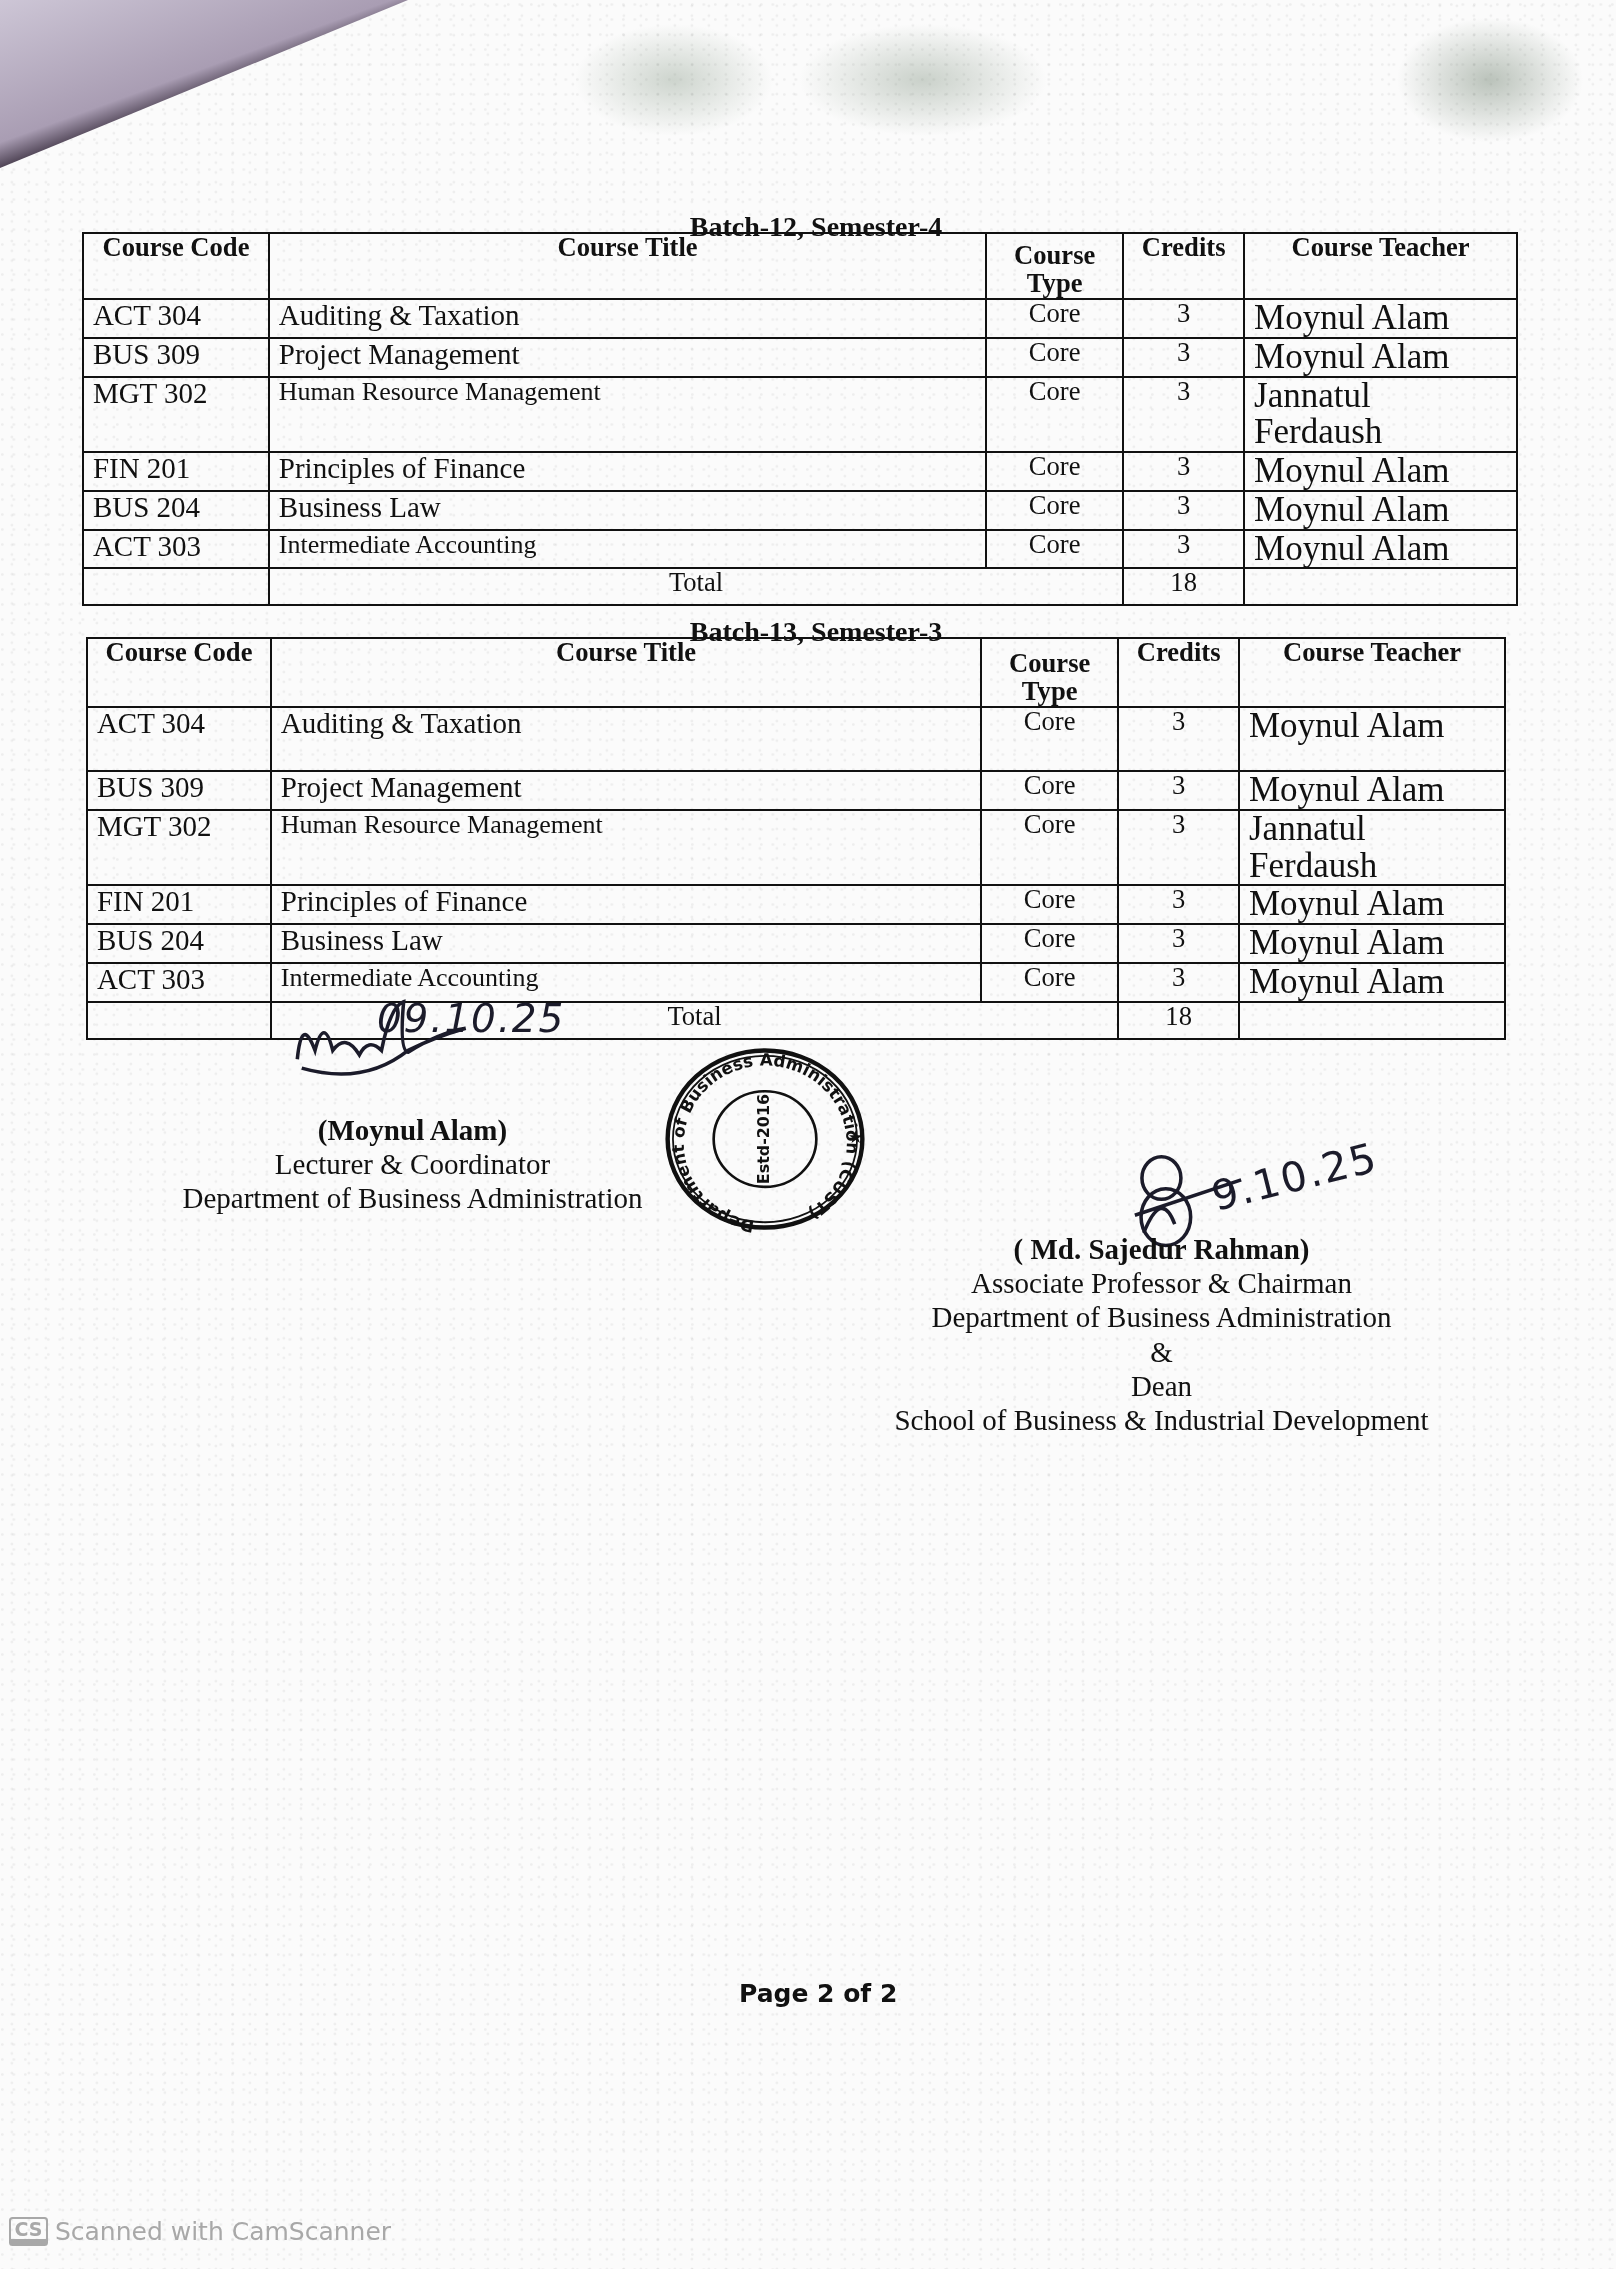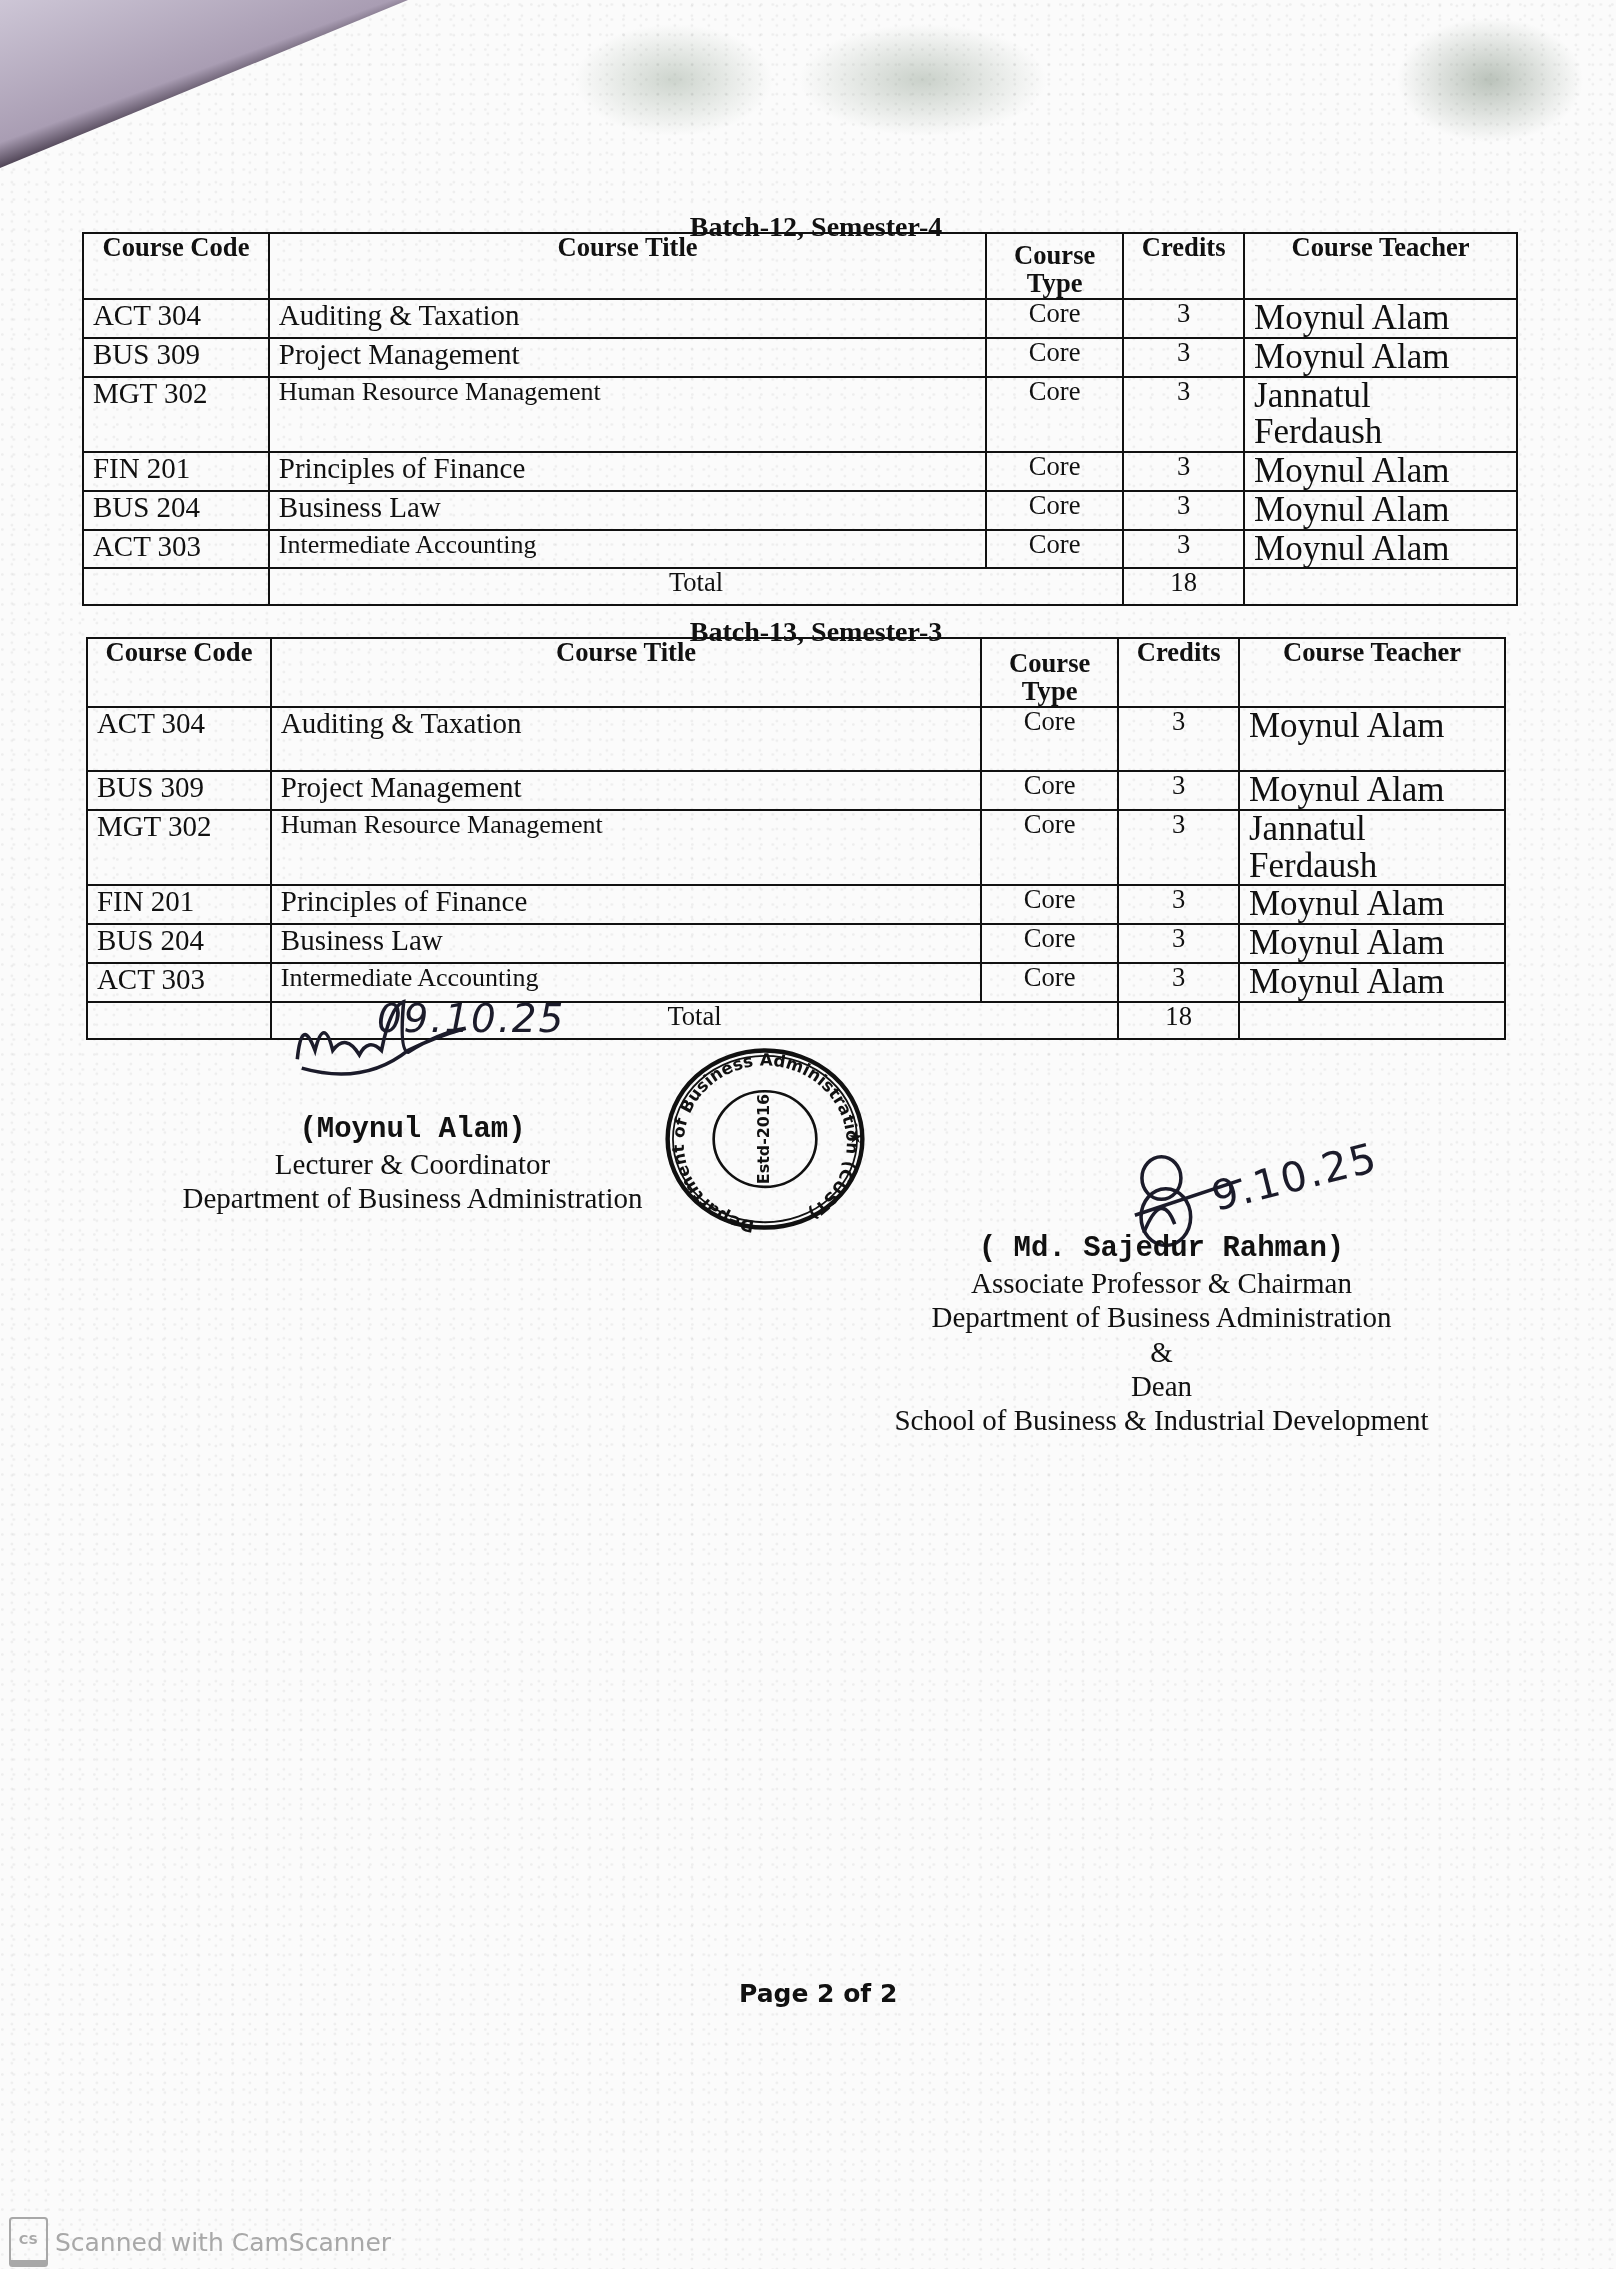--- a/index.html
+++ b/index.html
@@ -37,39 +37,39 @@
   }
   table.course td, table.course th {
     border:2.7px solid #111; padding:0 8.9px; line-height:1.05; vertical-align:top;
   }
   table.course th { font-weight:bold; font-size:26.6px; text-align:center; }
   td.code { white-space:nowrap; }
   td.type, td.credits { text-align:center; font-size:26.6px;margin-top:21px; }
   td.teacher { font-size:35px; }
   td.total-label { text-align:center; font-size:26.6px; }
   .sig-block { position:absolute; text-align:center; font-size:29px; line-height:1.18; }
-  .sig-block .name { font-weight:bold;font-family:Liberation Mono, monospace; }
+  .sig-block .name { font-weight:bold; }
   .handwriting {
     position:absolute; font-family:"DejaVu Sans", sans-serif; font-size:39px;
     color:#1b1b2a; letter-spacing:1.8px;
   }
   .stamp {
     position:absolute; left:661px; top:1044px; width:208px; height:191px;
   }
   .page-num {
     position:absolute; left:739px; top:1979px; font-family:"DejaVu Sans", sans-serif;
     font-weight:bold; font-size:25px;
   }
   .cs-watermark {
     position:absolute; left:8.9px; top:2217px; display:flex; align-items:center; gap:7px;
     font-family:"DejaVu Sans", sans-serif; color:#a8a8a8; font-size:25px;
   }
   .cs-logo {
-    width:39px; height:50px; border:2.7px solid #a8a8a8; border-radius:3.5px; box-sizing:border-box;
-    font-weight:bold; font-size:13px; display:flex; align-items:center; justify-content:center;
+    width:39px; height:29px; border:2.7px solid #a8a8a8; border-radius:3.5px; box-sizing:border-box;
+    font-weight:bold; font-size:19px; display:flex; align-items:center; justify-content:center;
     border-bottom-width:7px; color:#a8a8a8;
   }
 </style>
 </head>
 <body>
 
 <div class="noise"></div>
 <div class="top-smudge"></div>
 <div class="corner-shadow"></div>
 

